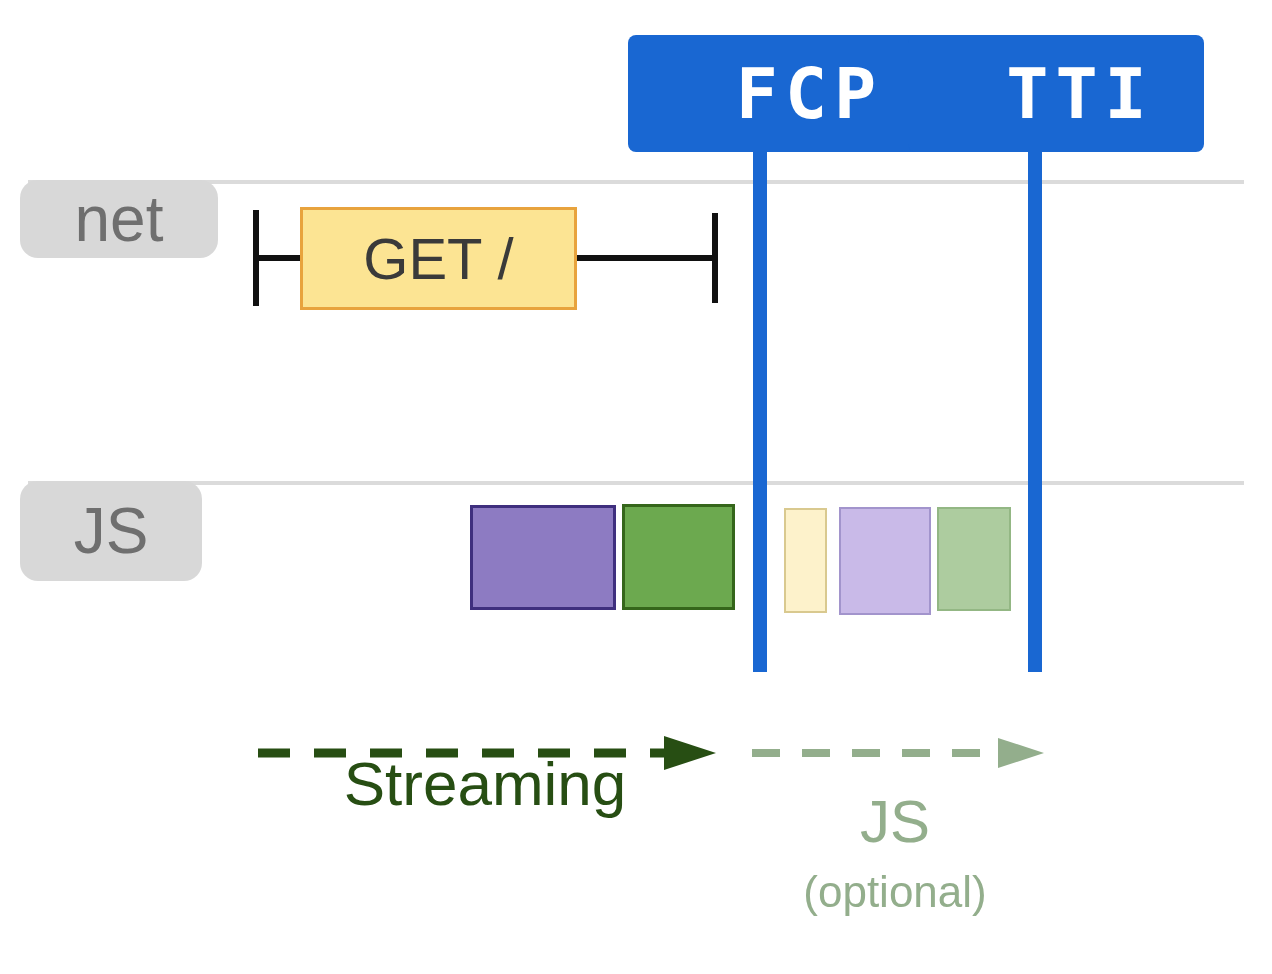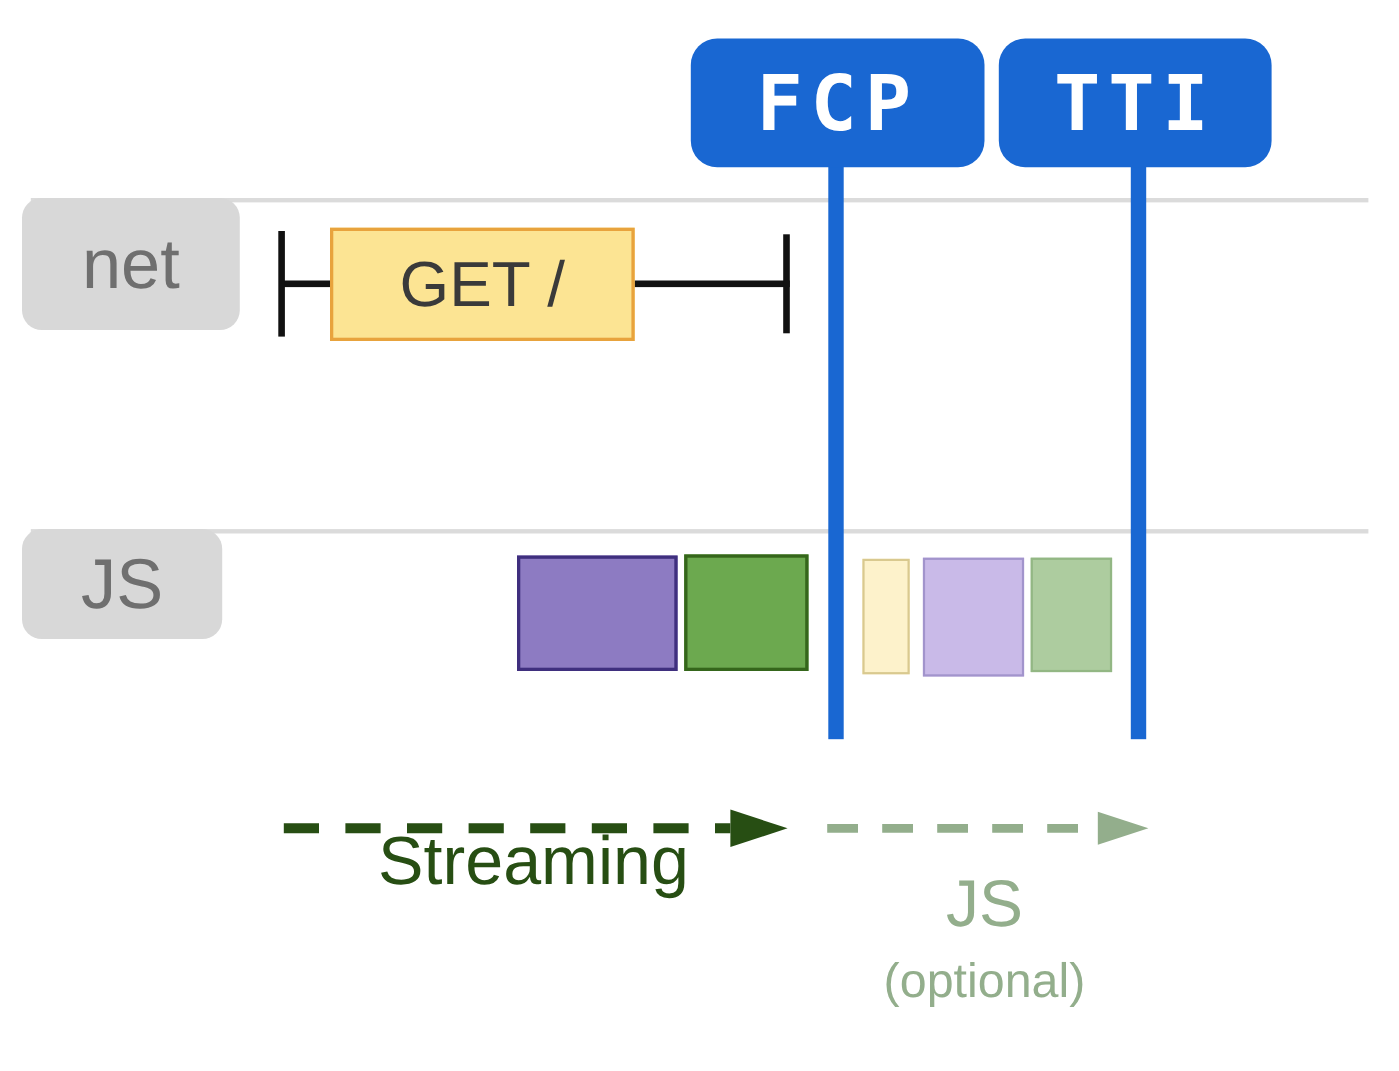--- a/index.html
+++ b/index.html
@@ -15,29 +15,30 @@
     background: #ffffff;
     overflow: hidden;
   }
 
   
   .badge {
     position: absolute;
     top: 35px;
     height: 117px;
     background: var(--milestone-blue, #1967D2);
-    border-radius: 24px;
+    border-radius: 8px;
     display: flex;
     align-items: center;
     justify-content: center;
     color: #ffffff;
     font-family: "DejaVu Sans Mono", monospace;
     font-weight: bold;
     font-size: 70px;
     letter-spacing: 7px;
+    padding-left: 48px;
   }
   .badge-fcp { left: 628px; width: 267px; }
   .badge-tti { left: 908px; width: 248px; }
 
   .milestone-line {
     position: absolute;
     top: 148px;
     width: 14px;
     height: 524px;
     background: var(--milestone-blue, #1967D2);
@@ -59,21 +60,21 @@
   .lane-label {
     position: absolute;
     background: var(--lane-label-gray, #D8D8D8);
     border-radius: 18px;
     display: flex;
     align-items: center;
     justify-content: center;
     color: var(--lane-text-gray, #6F6F6F);
     font-size: 64px;
   }
-  .lane-label-net { left: 20px; top: 180px; width: 198px; height: 120px; text-align: right; }
+  .lane-label-net { left: 20px; top: 180px; width: 198px; height: 78px; text-align: right; }
   .lane-label-js  { left: 20px; top: 481px; width: 182px; height: 100px; }
 
   
   .req-hline {
     position: absolute;
     left: 255px; top: 255px;
     width: 463px; height: 6px;
     background: #111111;
   }
   .req-cap {

